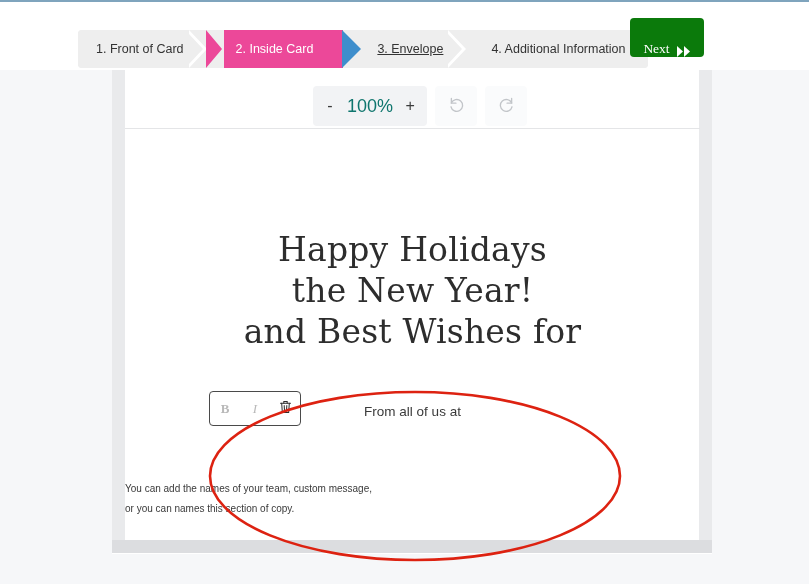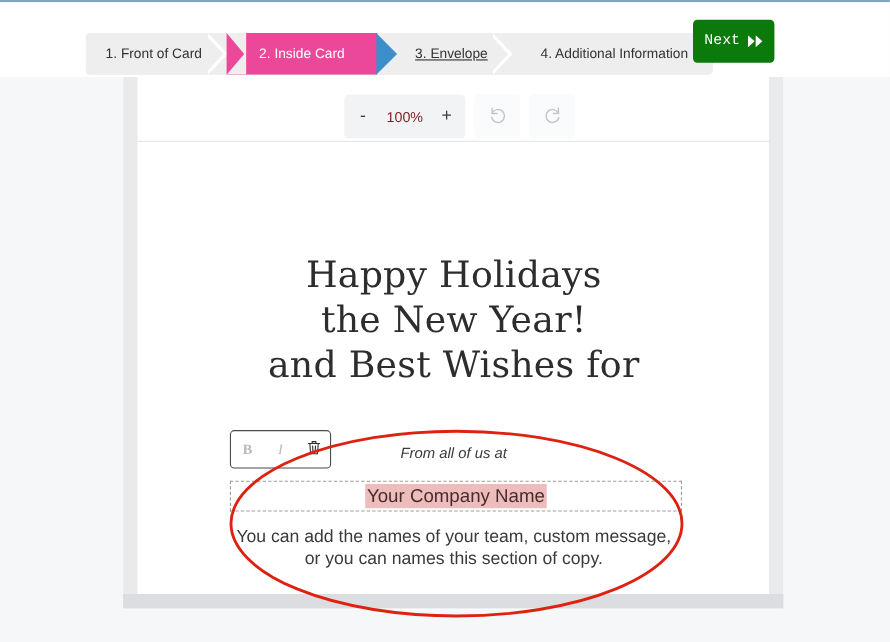--- a/index.html
+++ b/index.html
@@ -107,23 +107,23 @@
     position: absolute;
     top: 16px;
     left: 630px;
     width: 74px;
     height: 39px;
     background: #0b7a0b;
     border: none;
     border-radius: 4px;
     color: #ffffff;
     font-size: 13.5px;
-    font-family: Liberation Mono, monospace;
-    display: flex;
-    align-items: center;
+    font-family: Liberation Serif, serif;
+    display: flex;
+    align-items: flex-end;
     justify-content: center;
     gap: 7px;
     cursor: pointer;
     padding: 0;
   }
   .next-btn .ff { display: inline-flex; }
 
   
   .editor-wrap {
     position: absolute;
@@ -181,22 +181,22 @@
     font-family: "Liberation Sans", sans-serif;
     cursor: pointer;
     display: flex;
     align-items: center;
     justify-content: center;
     padding: 0;
   }
   .zoom-level {
     min-width: 42px;
     text-align: center;
-    font-size: 13px;
-    color: #7f1d1d;
+    font-size: 18px;
+    color: #0f766e;
   }
   .icon-btn {
     width: 42px;
     height: 40px;
     background: #fafbfc;
     border: none;
     border-radius: 4px;
     display: flex;
     align-items: center;
     justify-content: center;
@@ -239,21 +239,20 @@
   }
 
   .signoff {
     position: absolute;
     top: 275px;
     left: 0;
     width: 575px;
     text-align: center;
     font-size: 13.5px;
     color: #3a3a3a;
-    font-style: italic;
   }
 
   .company-box {
     position: absolute;
     top: 308px;
     left: 84px;
     width: 409px;
     height: 26px;
     border: 1px dashed #9b9b9b;
     display: flex;
@@ -266,22 +265,22 @@
     background: #edbdbd;
     padding: 1px 2px;
     white-space: nowrap;
   }
 
   .body-copy {
     position: absolute;
     top: 350px;
     left: 0;
     width: 575px;
-    text-align: center;
-    font-size: 16px;
+    text-align: left;
+    font-size: 10px;
     line-height: 20px;
     color: #3a3a3a;
   }
 
   
   .rt-toolbar {
     position: absolute;
     top: 391px;
     left: 209px;
     width: 90px;
@@ -426,23 +425,20 @@
   <div class="card-canvas">
 
     <div class="headline">
       <div>Happy Holidays</div>
       <div>the New Year!</div>
       <div>and Best Wishes for</div>
     </div>
 
     <div class="signoff">From all of us at</div>
 
-    <div class="company-box">
-      <span class="company-name">Your Company Name</span>
-    </div>
 
     <div class="body-copy">
       <div>You can add the names of your team, custom message,</div>
       <div>or you can names this section of copy.</div>
     </div>
 
   </div>
 
   <div class="rt-toolbar">
     <button class="rt-btn bold">B</button>

